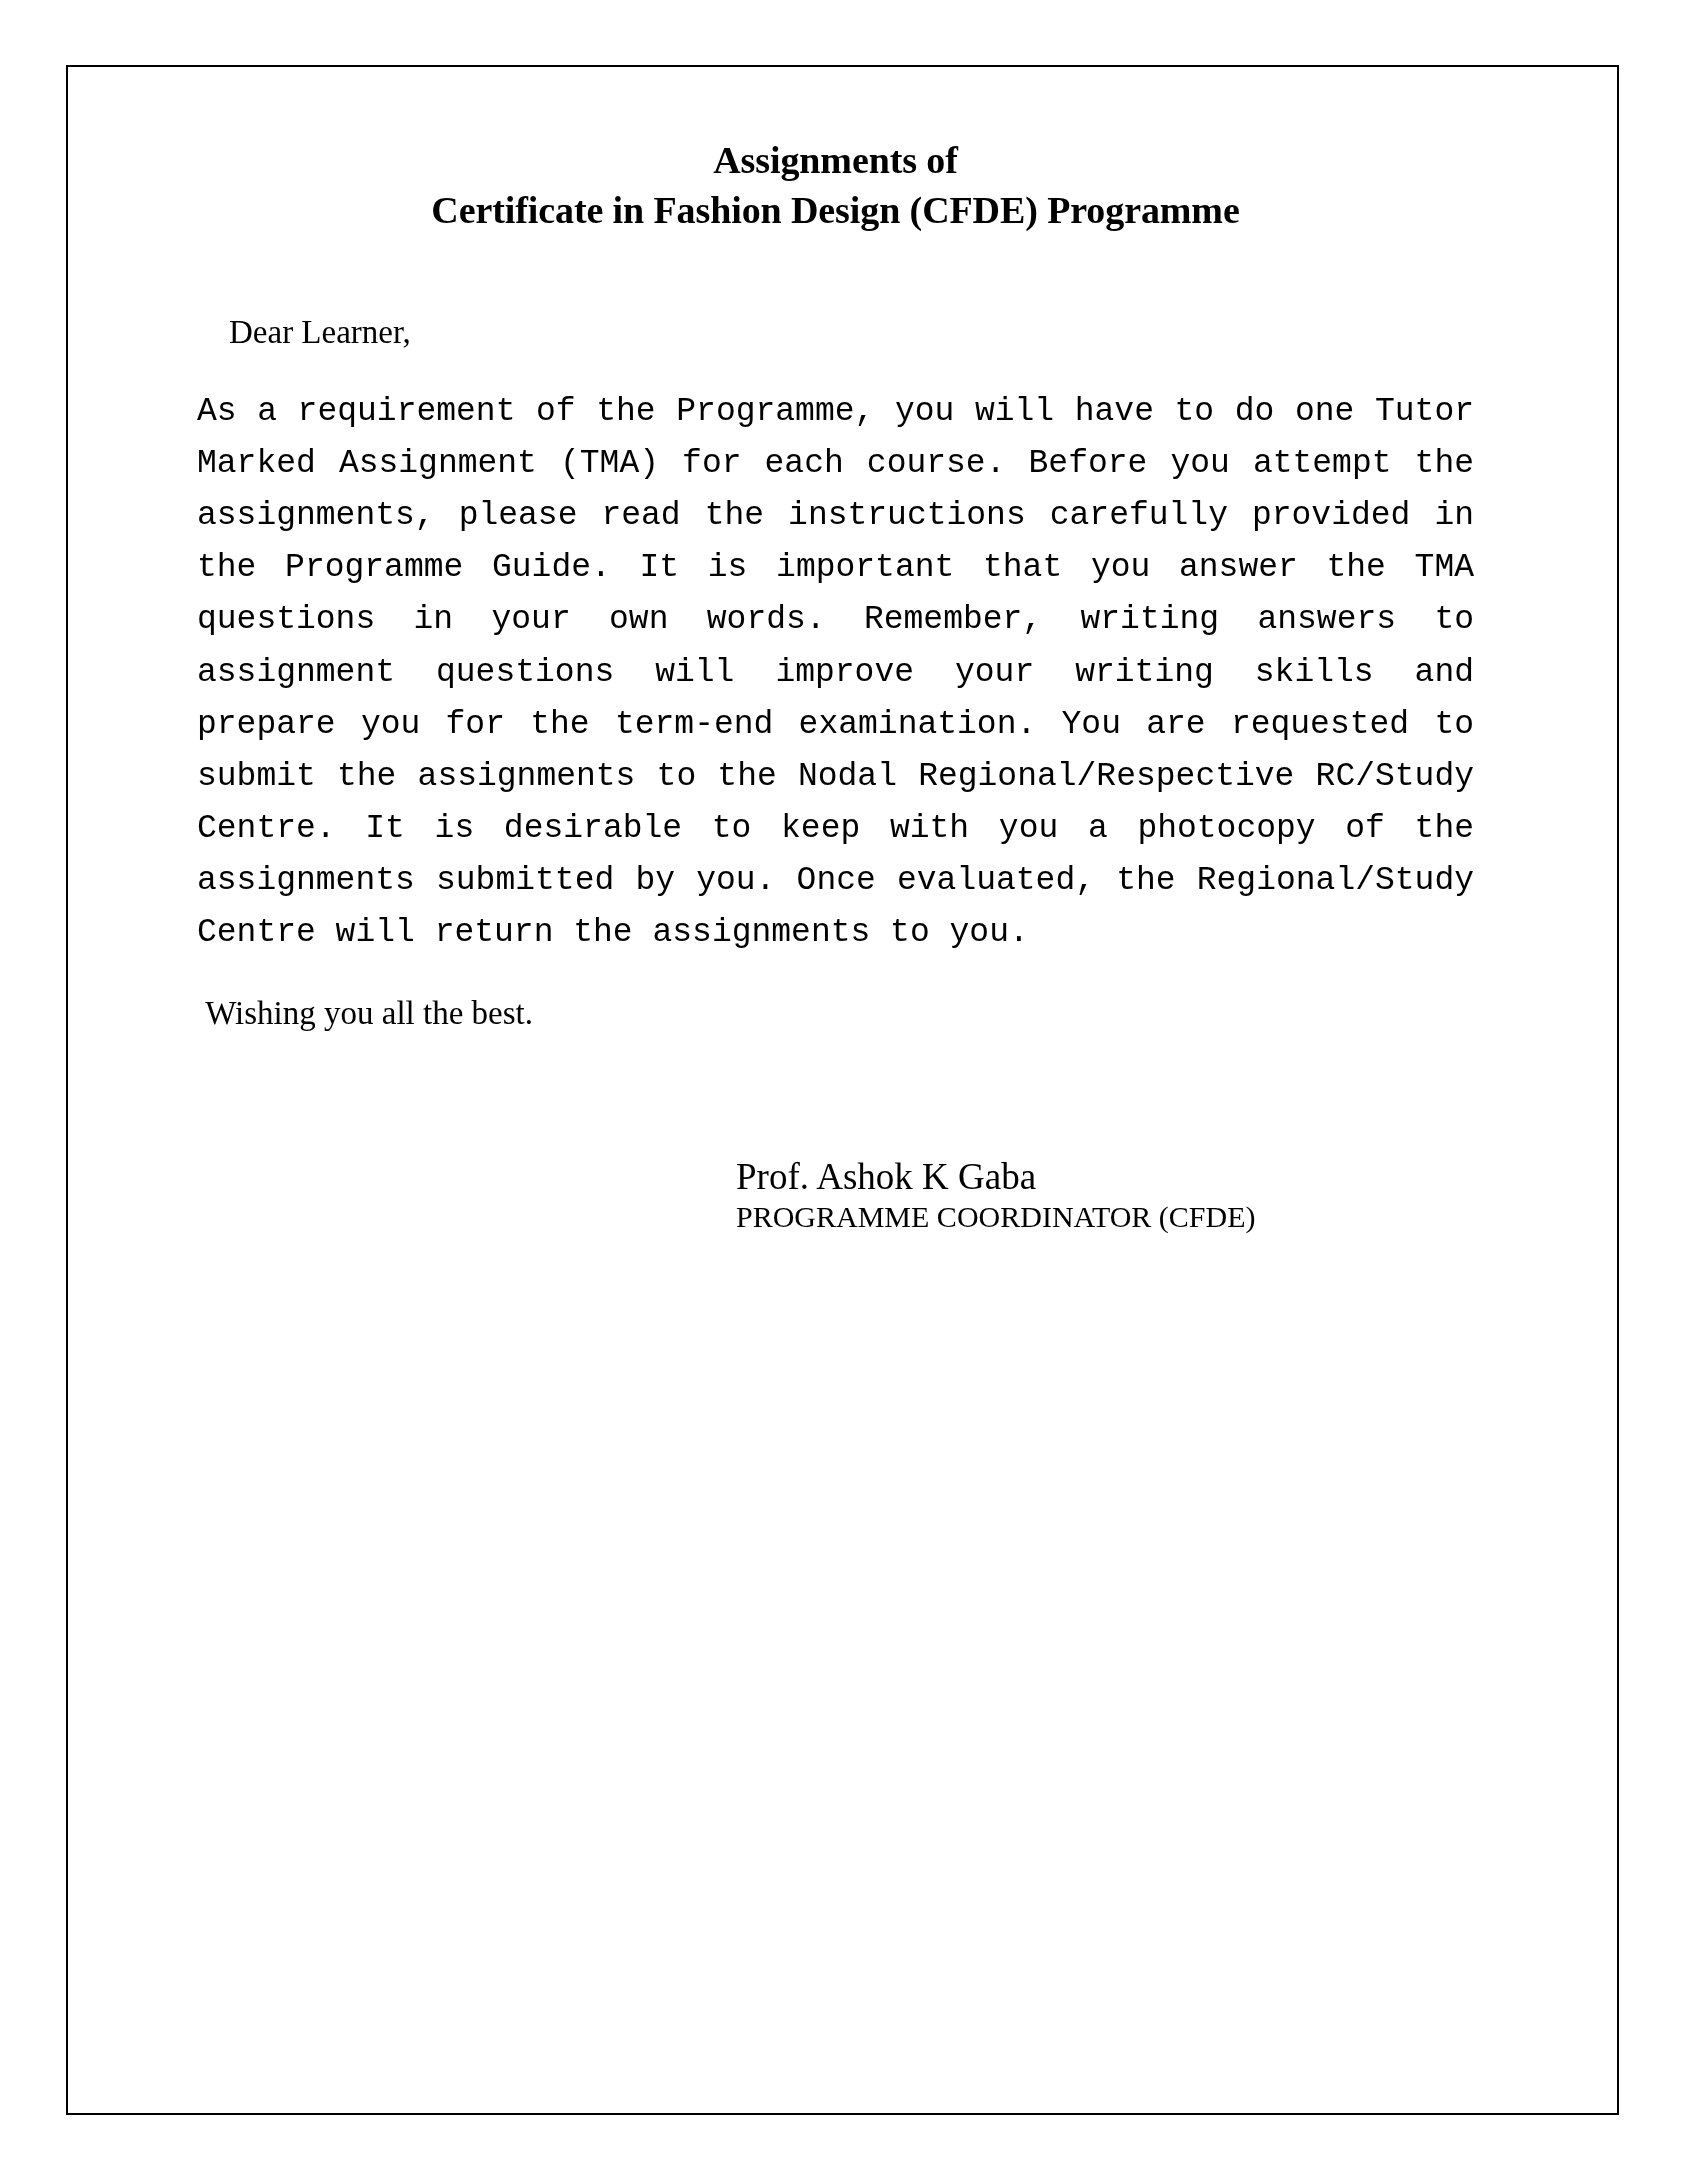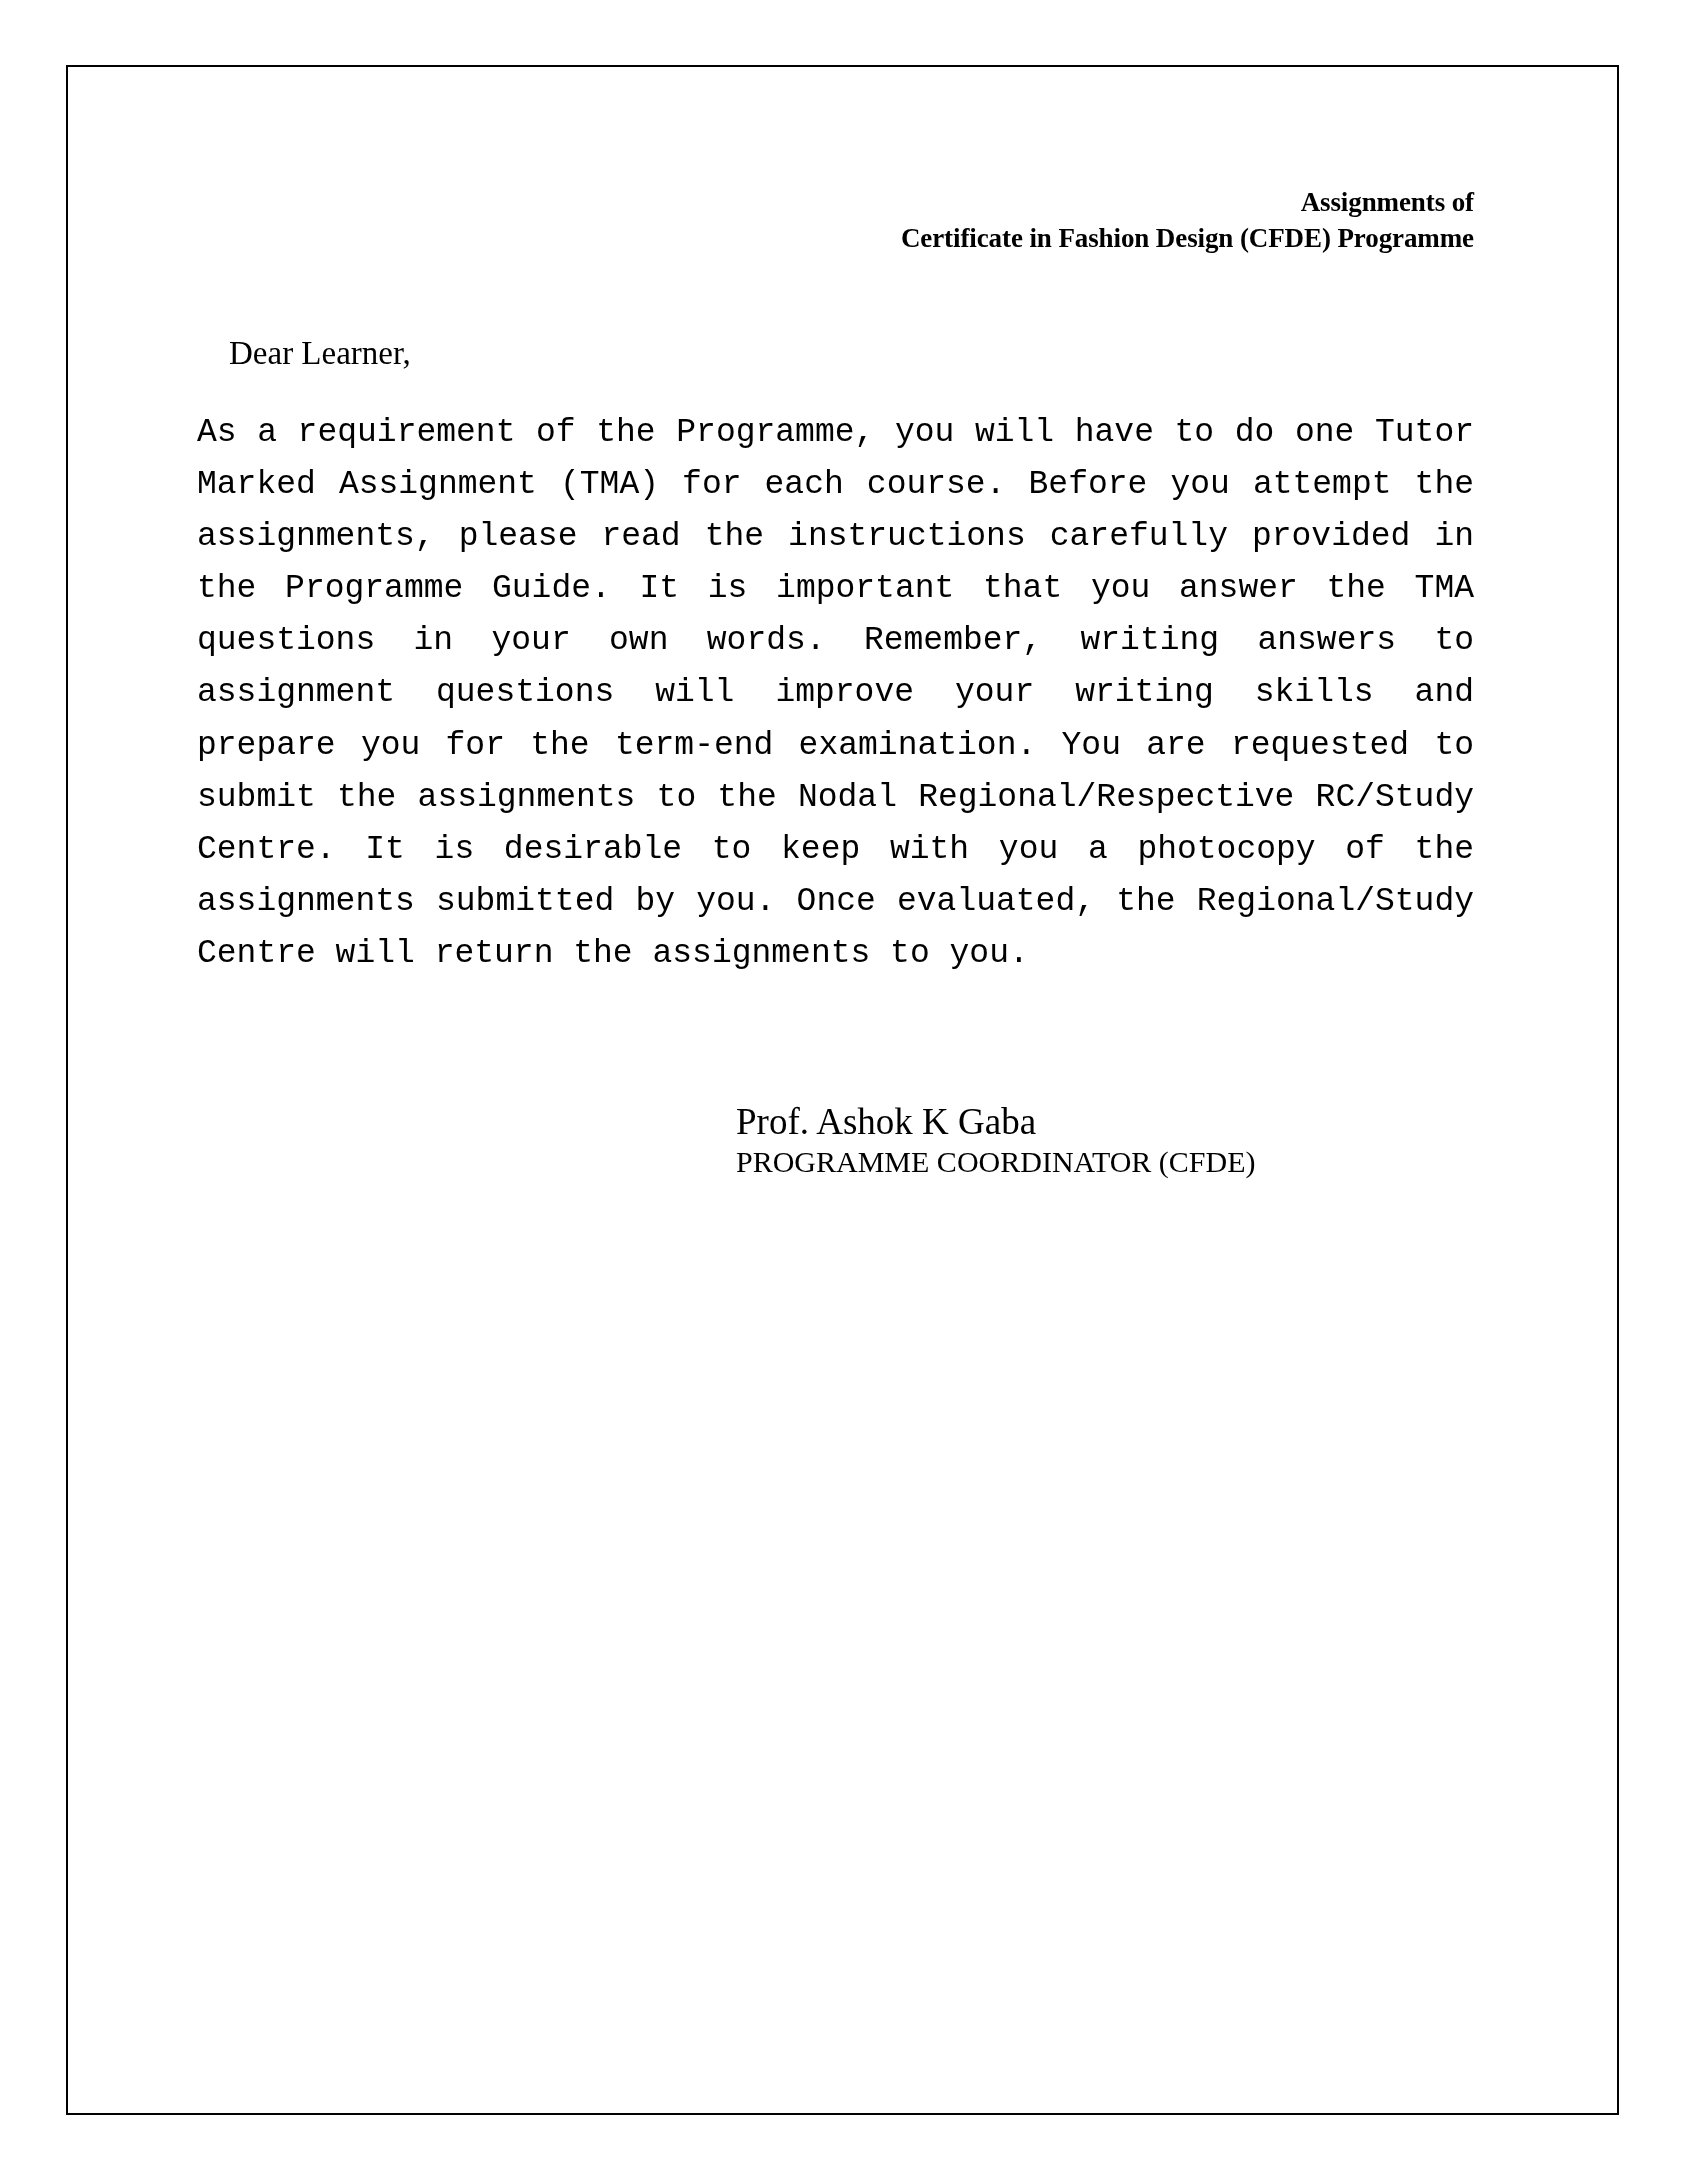--- a/index.html
+++ b/index.html
@@ -32,24 +32,24 @@
   
   #content {
     position: absolute;
     left: 129px;            
     top: 0px;
     width: 1277px;          
   }
 
   
   #title-block {
-    margin-top: 118px;
-    text-align: right;
+    margin-top: 68px;
+    text-align: center;
     font-weight: bold;
-    font-size: 27px;
+    font-size: 38px;
     line-height: 1.32;
     letter-spacing: -0.1px;
   }
   #title-block .title-line {
     display: block;
     white-space: nowrap;
   }
 
   
   #salutation {
@@ -109,20 +109,21 @@
 
     <div id="title-block">
       <span class="title-line">Assignments of</span>
       <span class="title-line">Certificate in Fashion Design (CFDE) Programme</span>
     </div>
 
     <p id="salutation">Dear Learner,</p>
 
     <p id="body-paragraph">As a requirement of the Programme, you will have to do one Tutor Marked Assignment (TMA) for each course. Before you attempt the assignments, please read the instructions carefully provided in the Programme Guide. It is important that you answer the TMA questions in your own words. Remember, writing answers to assignment questions will improve your writing  skills and prepare you for the term-end examination. You are requested to submit the assignments to the Nodal Regional/Respective RC/Study Centre. It is desirable to keep with you a photocopy of the assignments submitted by you. Once evaluated, the Regional/Study Centre will return the assignments to you.</p>
 
+    <p id="closing"> Wishing you all the best.</p>
 
     <div id="signature-block">
       <span id="signature-name">Prof. Ashok K Gaba</span>
       <span id="signature-role">PROGRAMME COORDINATOR (CFDE)</span>
     </div>
 
   </div>
 
 </div>
 

